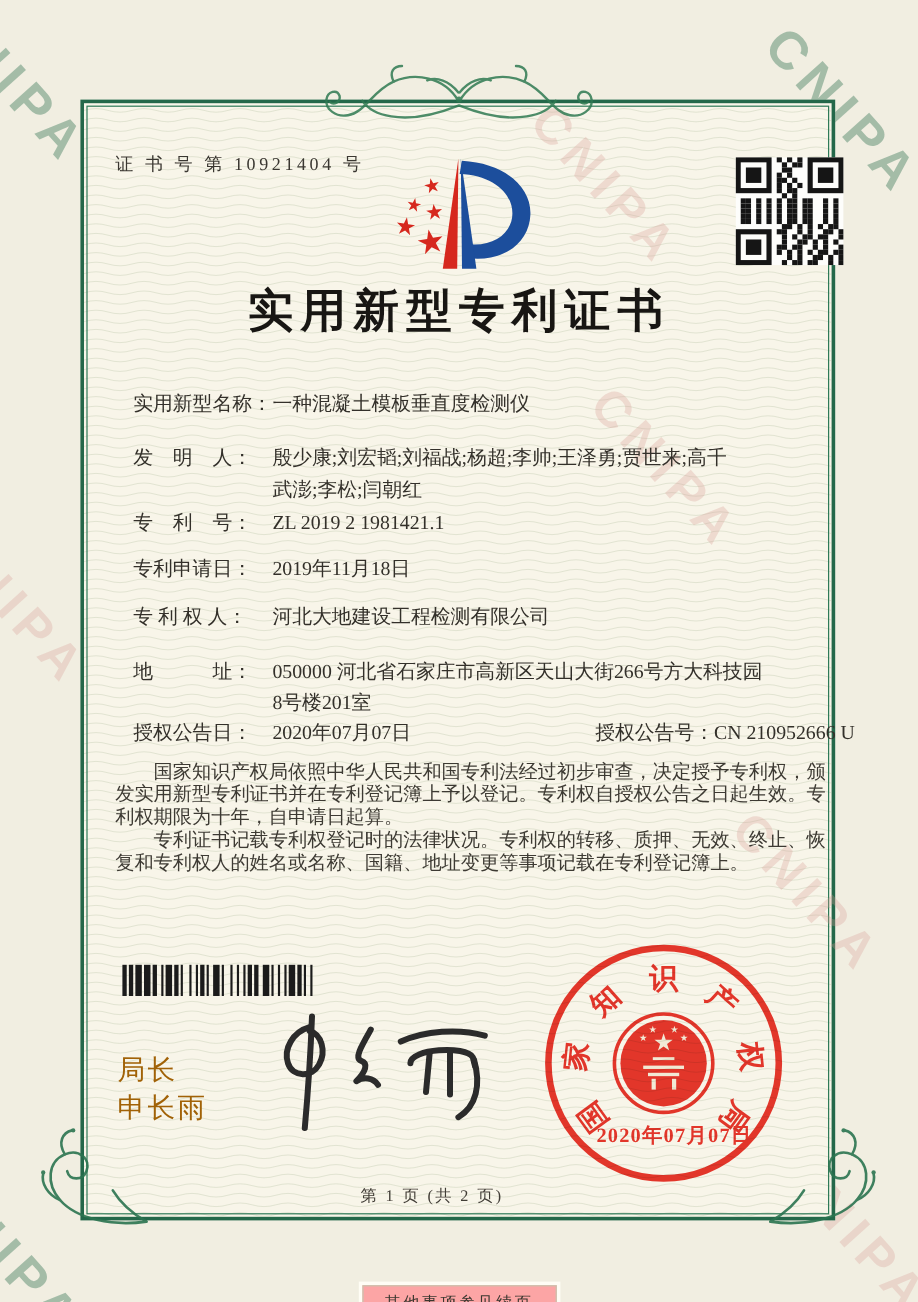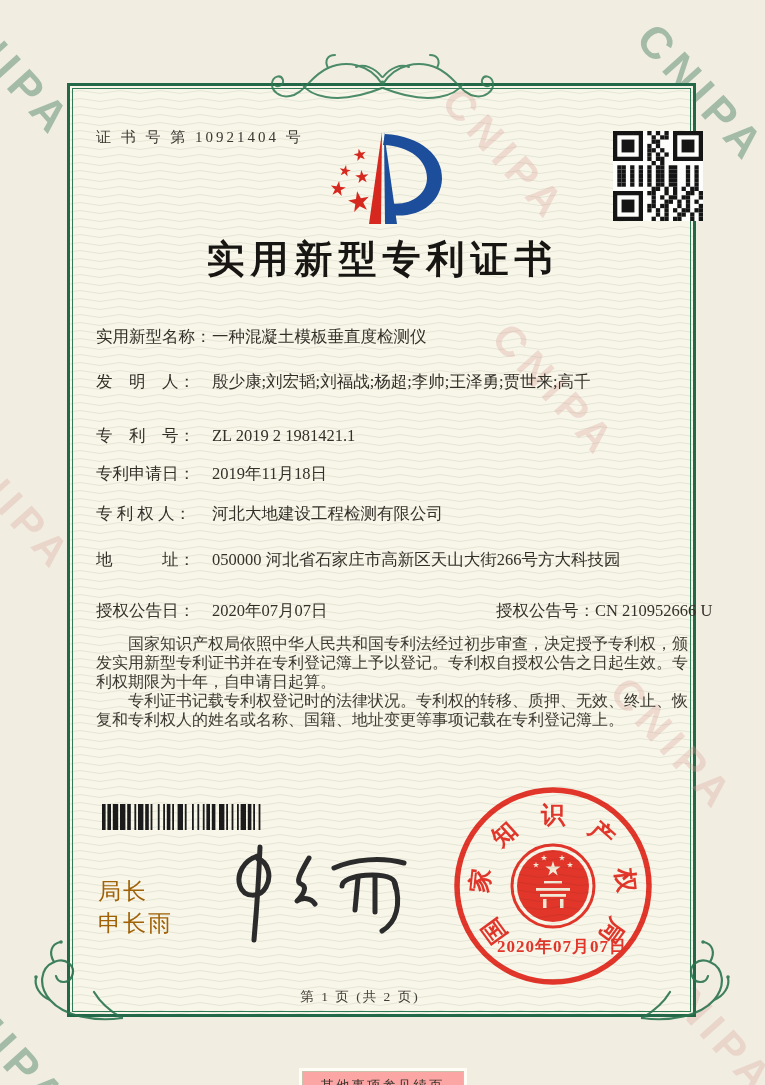--- a/index.html
+++ b/index.html
@@ -35,21 +35,21 @@
     position:absolute;left:96px;top:128px;
     font-size:15px;letter-spacing:3px;color:#3a3731;
   }
   .title{
     position:absolute;left:0;top:234px;width:765px;
     text-align:center;font-size:38px;font-weight:bold;color:#181613;
     letter-spacing:6px;
   }
   
   .field-row{position:absolute;left:96px;font-size:16.5px;line-height:26px;color:#33302a;}
-  .f-label{display:inline-block;width:116px;vertical-align:top;white-space:pre;}
+  .f-label{display:inline-block;width:116px;vertical-align:top;white-space:pre;margin-left:15px;}
   .f-value{display:inline-block;vertical-align:top;max-width:480px;}
   .pair2{position:absolute;left:400px;top:0;white-space:nowrap;}
   
   .body-text{
     position:absolute;left:96px;top:634px;width:598px;
     font-size:16px;line-height:19px;color:#3d3a33;
   }
   .body-text p{margin:0;text-indent:2em;}
   
   #barcode{position:absolute;left:100px;top:802px;}
@@ -401,37 +401,37 @@
     </g>
 </svg>
 
 <div class="title">实用新型专利证书</div>
 
 <div class="field-row" style="top:324px;">
   <span class="f-label">实用新型名称：</span><span class="f-value">一种混凝土模板垂直度检测仪</span>
 </div>
 
 <div class="field-row" style="top:369px;">
-  <span class="f-label">发　明　人：</span><span class="f-value"><div>殷少康;刘宏韬;刘福战;杨超;李帅;王泽勇;贾世来;高千</div></span>
+  <span class="f-label">发　明　人：</span><span class="f-value"><div>殷少康;刘宏韬;刘福战;杨超;李帅;王泽勇;贾世来;高千</div><div>武澎;李松;闫朝红</div></span>
 </div>
 
 <div class="field-row" style="top:423px;">
   <span class="f-label">专　利　号：</span><span class="f-value">ZL 2019 2 1981421.1</span>
 </div>
 
 <div class="field-row" style="top:461px;">
   <span class="f-label">专利申请日：</span><span class="f-value">2019年11月18日</span>
 </div>
 
 <div class="field-row" style="top:501px;">
   <span class="f-label">专 利 权 人：</span><span class="f-value">河北大地建设工程检测有限公司</span>
 </div>
 
 <div class="field-row" style="top:547px;">
-  <span class="f-label">地　　　址：</span><span class="f-value"><div>050000 河北省石家庄市高新区天山大街266号方大科技园</div></span>
+  <span class="f-label">地　　　址：</span><span class="f-value"><div>050000 河北省石家庄市高新区天山大街266号方大科技园</div><div>8号楼201室</div></span>
 </div>
 
 <div class="field-row" style="top:598px;width:600px;">
   <span class="f-label">授权公告日：</span><span class="f-value">2020年07月07日</span>
   <span class="pair2">
     <span>授权公告号：</span><span>CN 210952666 U</span>
   </span>
 </div>
 
 <div class="body-text">

